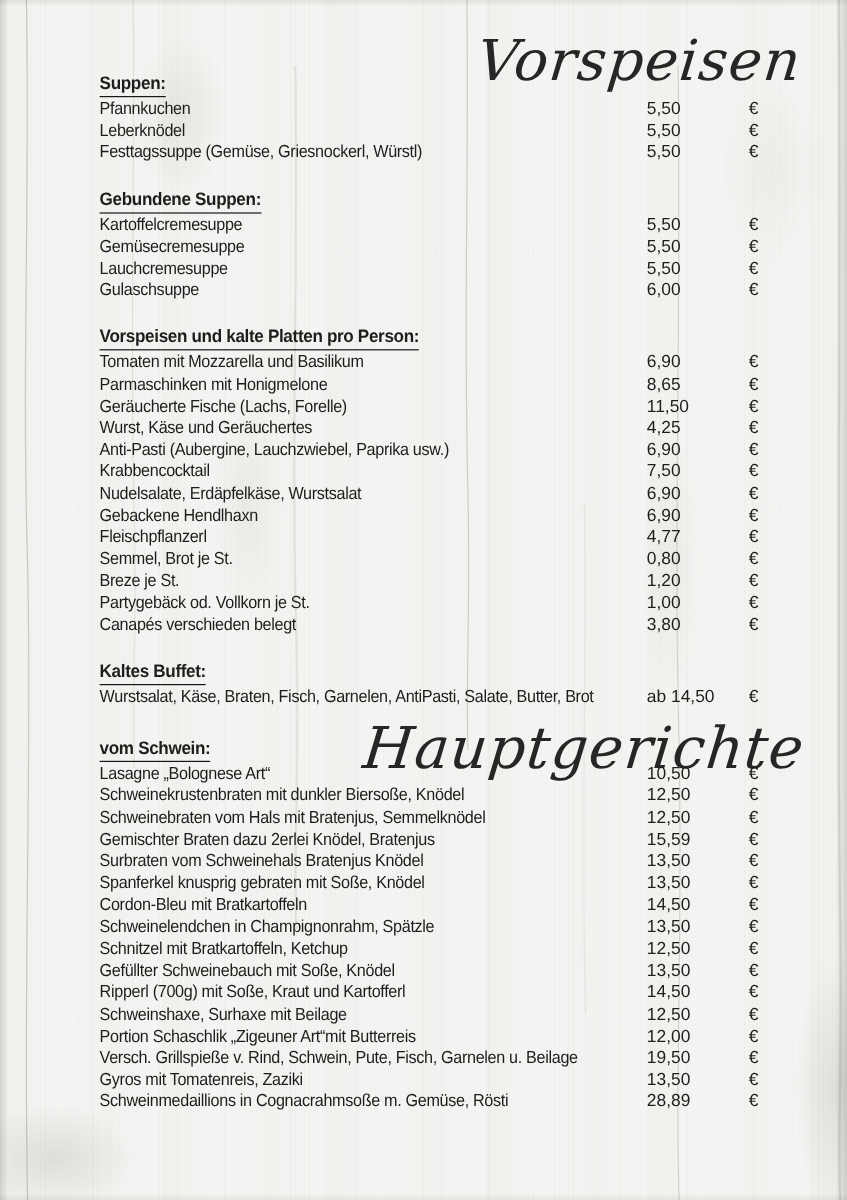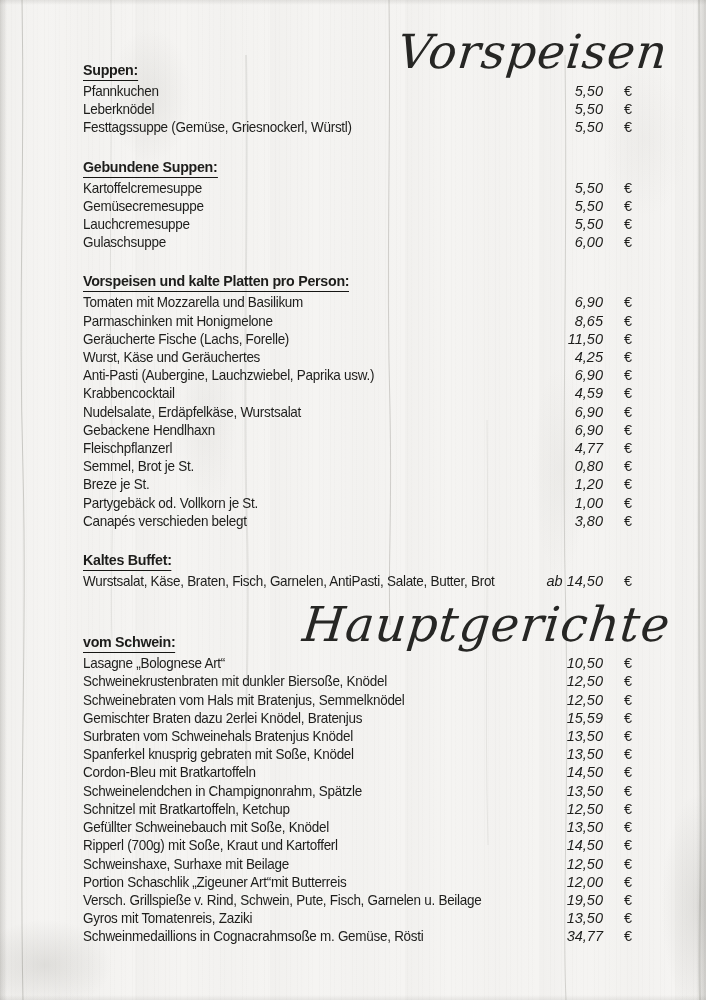--- a/index.html
+++ b/index.html
@@ -48,44 +48,43 @@
   .vorspeisen{top:24px;right:38px;font-size:47px;}
   .hauptgerichte{top:596px;right:36px;font-size:48px;}
   .menu{
     position:absolute;left:0;top:0;width:706px;height:1000px;
     padding:60px 74px 0 83px;box-sizing:border-box;
     color:var(--ink,#1d1d1b);
     font-size:14.5px;letter-spacing:-0.3px;border-radius:17px;
   }
   .section{margin-top:20px;}
   .section:first-child{margin-top:0;}
-  .section:last-child{margin-top:42px;}
+  .section:last-child{margin-top:24px;}
   .section-heading{
     display:inline-block;
     margin:0 0 1px 0;
     font-size:15px;font-weight:700;
     line-height:19px;
     border-bottom:1.5px solid #161614;
     padding-bottom:1px;
     transform:scaleX(.95);transform-origin:left center;
     white-space:nowrap;
   }
   .items{display:block;}
   .row{
     display:flex;align-items:baseline;
     line-height:18.2px;white-space:nowrap;
   }
   .name{
     flex:1 1 auto;min-width:0;
     transform:scaleX(.93);transform-origin:left center;
   }
   .price{
-    flex:0 0 auto;min-width:64px;text-align:right;
+    flex:0 0 auto;min-width:64px;
     letter-spacing:0;
-    font-style:italic;
   }
   .euro{
     flex:0 0 auto;width:29px;text-align:right;
     letter-spacing:0;
   }
 </style>
 </head>
 <body>
 
 <div class="page">
@@ -188,21 +187,21 @@
   </div>
 
   <div class="row">
     <span class="name">Anti-Pasti (Aubergine, Lauchzwiebel, Paprika usw.)</span>
     <span class="price">6,90</span>
     <span class="euro">€</span>
   </div>
 
   <div class="row">
     <span class="name">Krabbencocktail</span>
-    <span class="price">4,59</span>
+    <span class="price">7,50</span>
     <span class="euro">€</span>
   </div>
 
   <div class="row">
     <span class="name">Nudelsalate, Erdäpfelkäse, Wurstsalat</span>
     <span class="price">6,90</span>
     <span class="euro">€</span>
   </div>
 
   <div class="row">
@@ -342,19 +341,19 @@
   </div>
 
   <div class="row">
     <span class="name">Gyros mit Tomatenreis, Zaziki</span>
     <span class="price">13,50</span>
     <span class="euro">€</span>
   </div>
 
   <div class="row">
     <span class="name">Schweinmedaillions in Cognacrahmsoße m. Gemüse, Rösti</span>
-    <span class="price">34,77</span>
+    <span class="price">28,89</span>
     <span class="euro">€</span>
   </div>
 </div>
   </section>
 </div>
 </div>
 
 </body></html>

